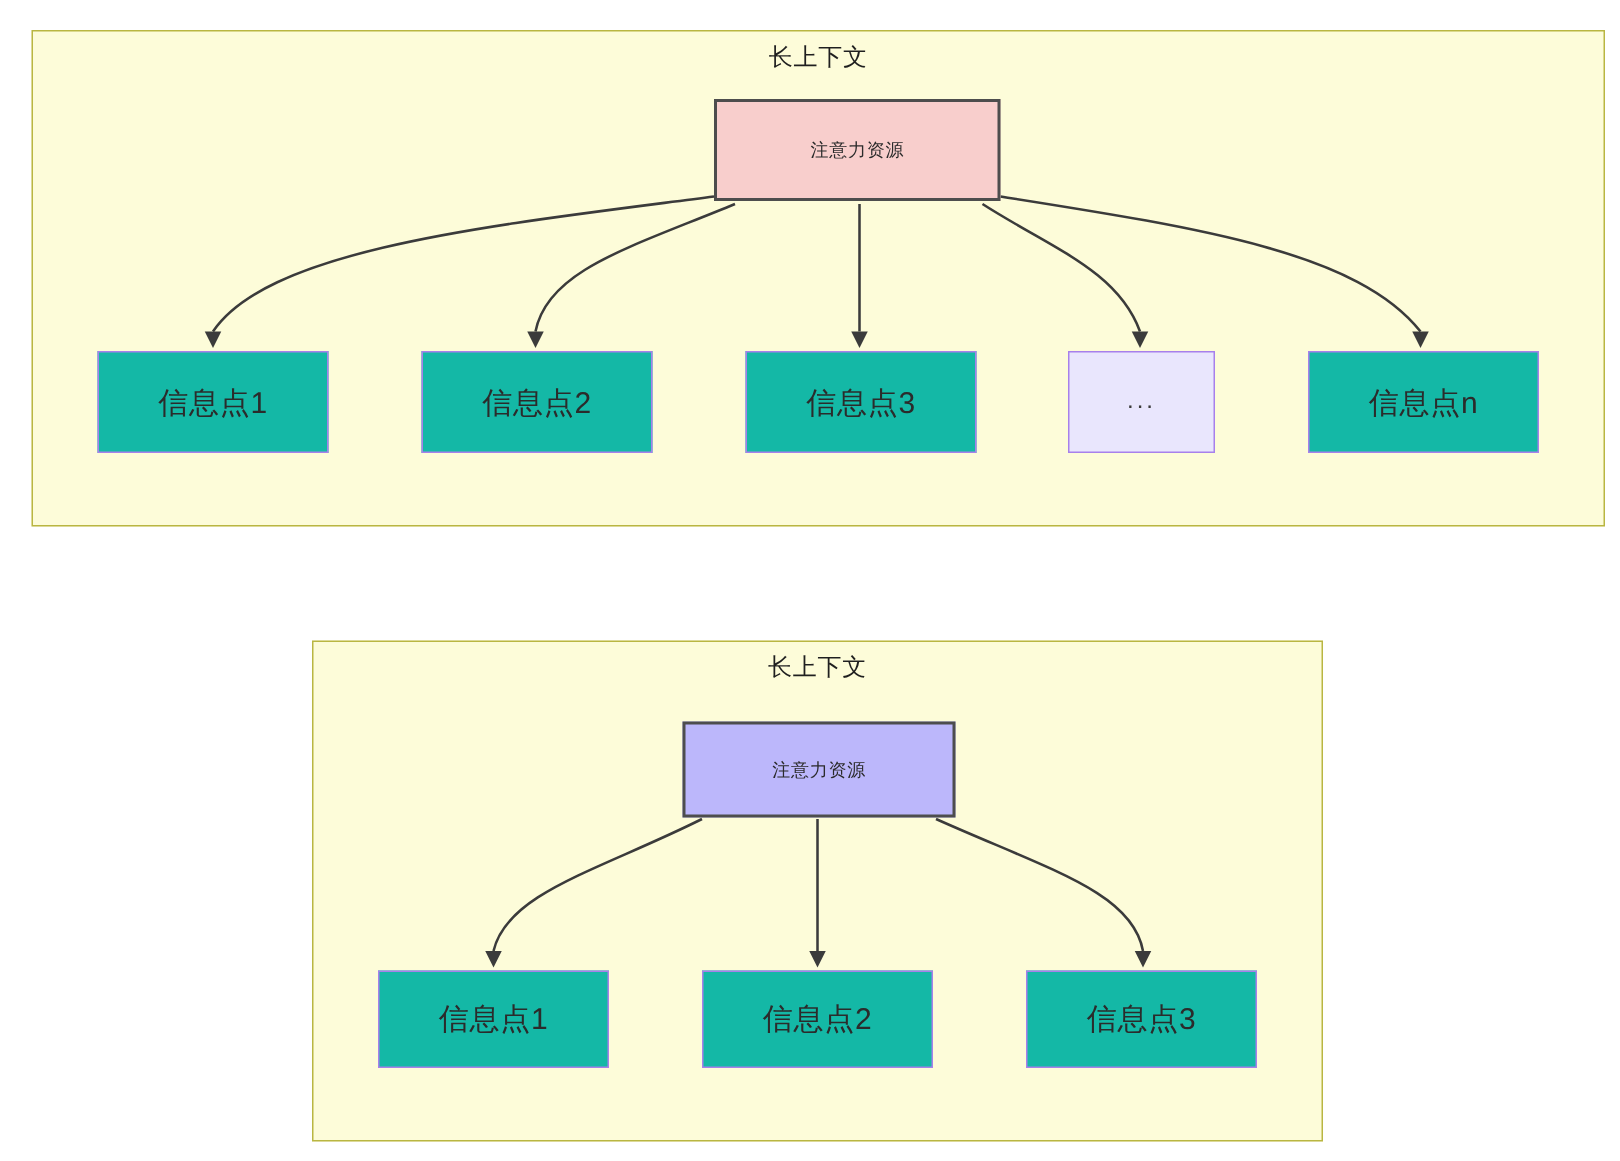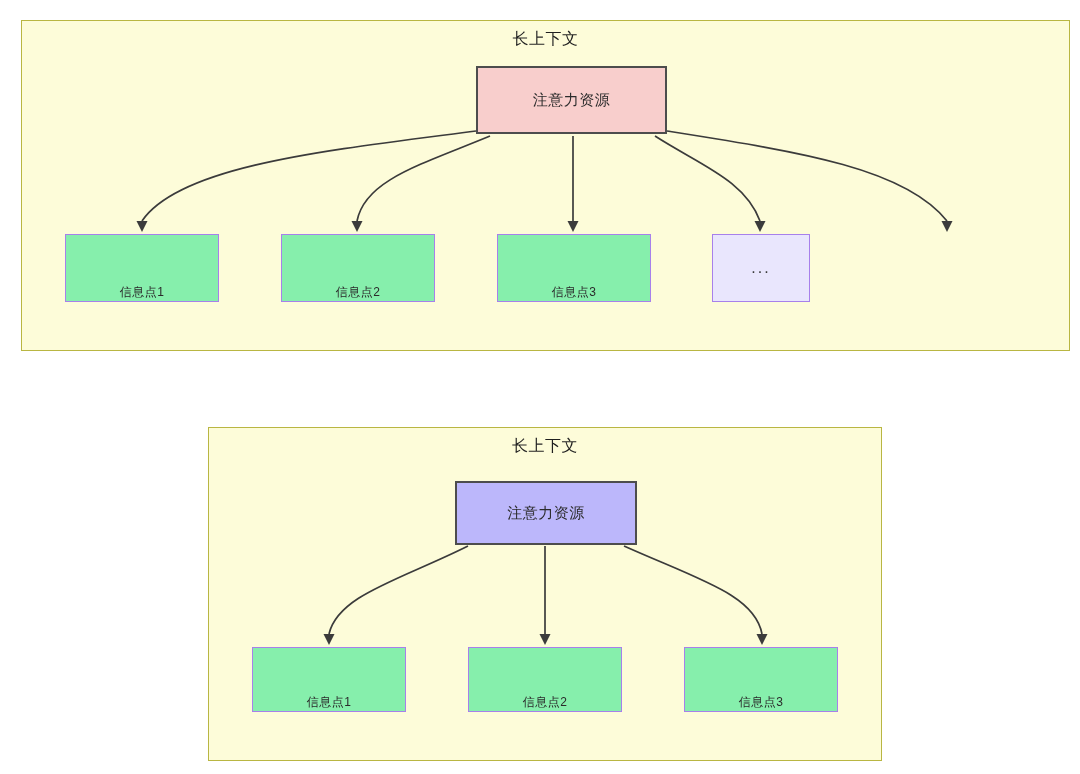--- a/index.html
+++ b/index.html
@@ -36,37 +36,36 @@
     color: #1f1f1f;
     letter-spacing: 0.5px;
     line-height: 20px;
   }
   .node {
     position: absolute;
     box-sizing: border-box;
     display: flex;
     align-items: center;
     justify-content: center;
-    font-size: 15px;
+    font-size: 12px;
     color: #2b2b2b;
     letter-spacing: 0.5px;
   }
   .node-attention-long {
     background: #f8cecc;
     border: 2px solid #4d4d4d;
   }
   .node-attention-short {
     background: #bcb7fb;
     border: 2px solid #4d4d4d;
   }
   .node-info {
-    background: #86efac;
+    background: #14b8a6;
     border: 1.6px solid #a780eb;
-    font-size: 12px;
-    align-items: flex-end;
+    font-size: 20px;
   }
   .node-ellipsis {
     background: #e9e6fd;
     border: 1.6px solid #a780eb;
     font-size: 16px;
     letter-spacing: 2px;
     color: #3a3a3a;
   }
   svg.edges {
     position: absolute;
@@ -134,20 +133,23 @@
   </div>
 
   <div class="node node-info" id="node-info-3" style="left: 497px; top: 234px; width: 154px; height: 68px;">
     <span>信息点3</span>
   </div>
 
   <div class="node node-ellipsis" id="node-info-ellipsis" style="left: 712px; top: 234px; width: 98px; height: 68px;">
     <span>...</span>
   </div>
 
+  <div class="node node-info" id="node-info-n" style="left: 872px; top: 234px; width: 154px; height: 68px;">
+    <span>信息点n</span>
+  </div>
 
   <div class="node node-attention-short" id="node-attention-short" style="left: 455px; top: 481px; width: 182px; height: 64px;">
     <span>注意力资源</span>
   </div>
 
   <div class="node node-info" id="node-info-s1" style="left: 252px; top: 647px; width: 154px; height: 65px;">
     <span>信息点1</span>
   </div>
 
   <div class="node node-info" id="node-info-s2" style="left: 468px; top: 647px; width: 154px; height: 65px;">

